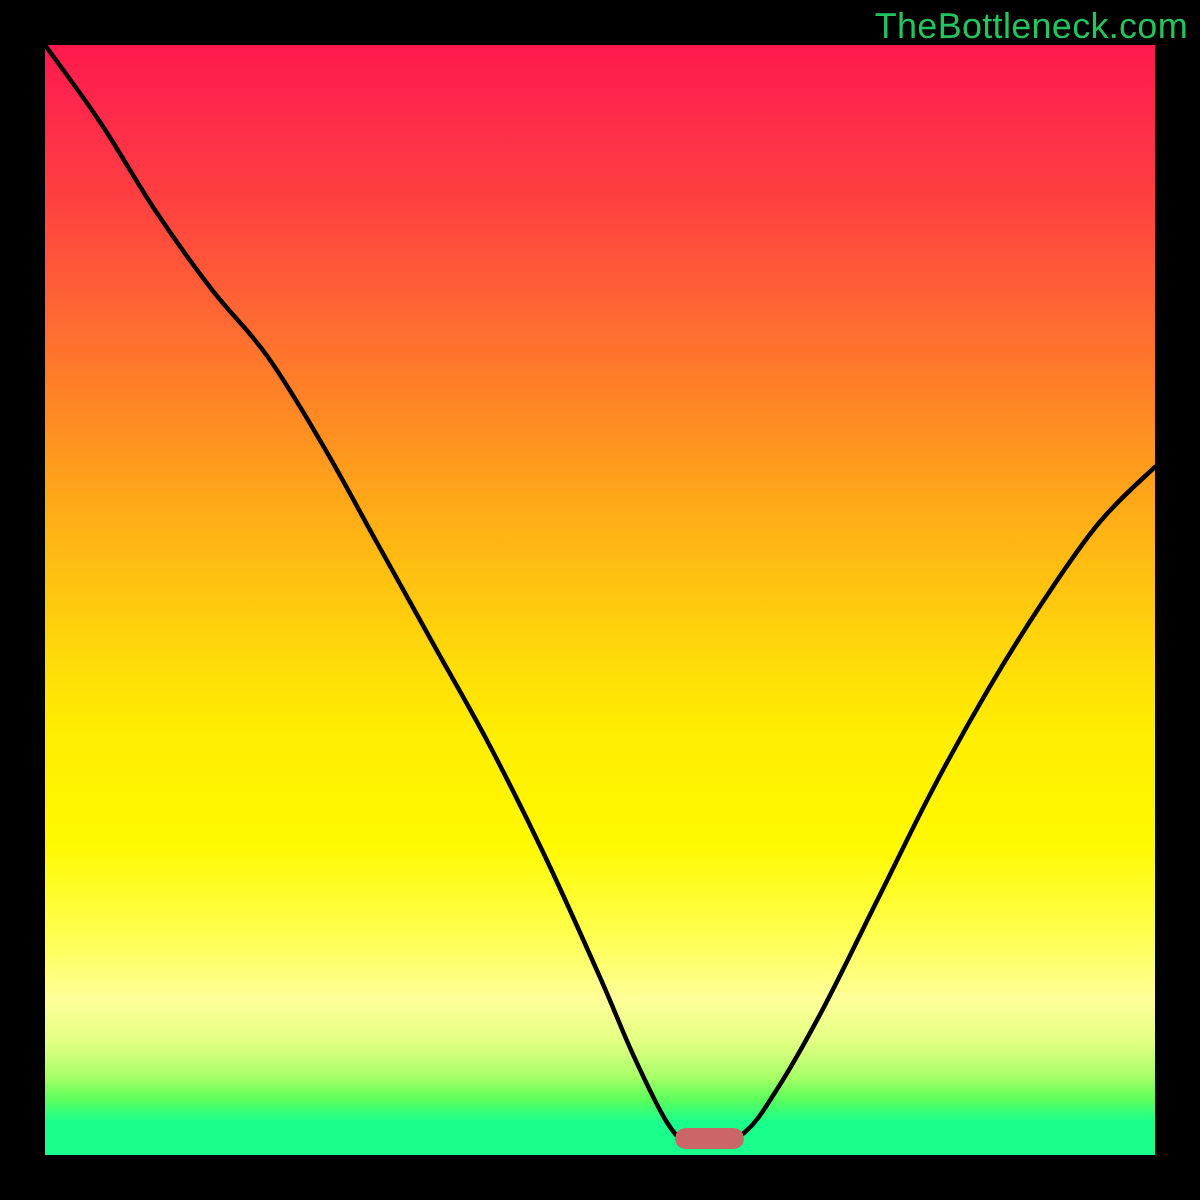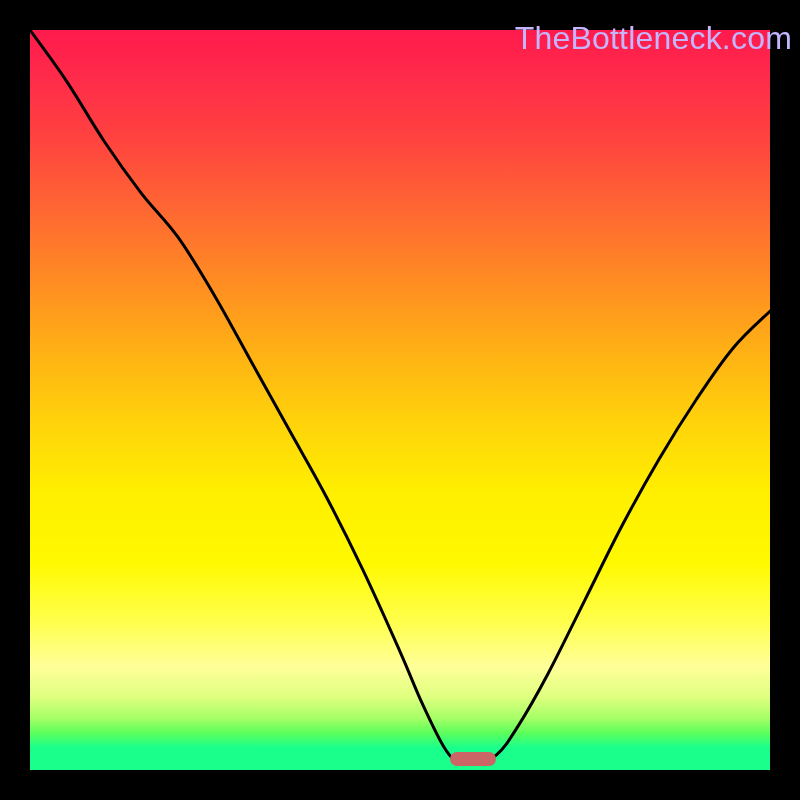--- a/index.html
+++ b/index.html
@@ -50,25 +50,25 @@
     width: 740px;
     height: 740px;
   }
   .marker {
     position: absolute;
     background: #cc6666;
     border-radius: 999px;
   }
   .watermark {
     position: absolute;
-    top: 20px;
+    top: 4px;
     right: 8px;
     font-family: Arial, Helvetica, sans-serif;
-    font-size: 32px;
-    color: #c4b5fd;
+    font-size: 24px;
+    color: #22c55e;
     letter-spacing: 0.2px;
   }
 </style>
 </head>
 <body>
 
 <div class="frame">
 
   <div class="plot-area">
 

